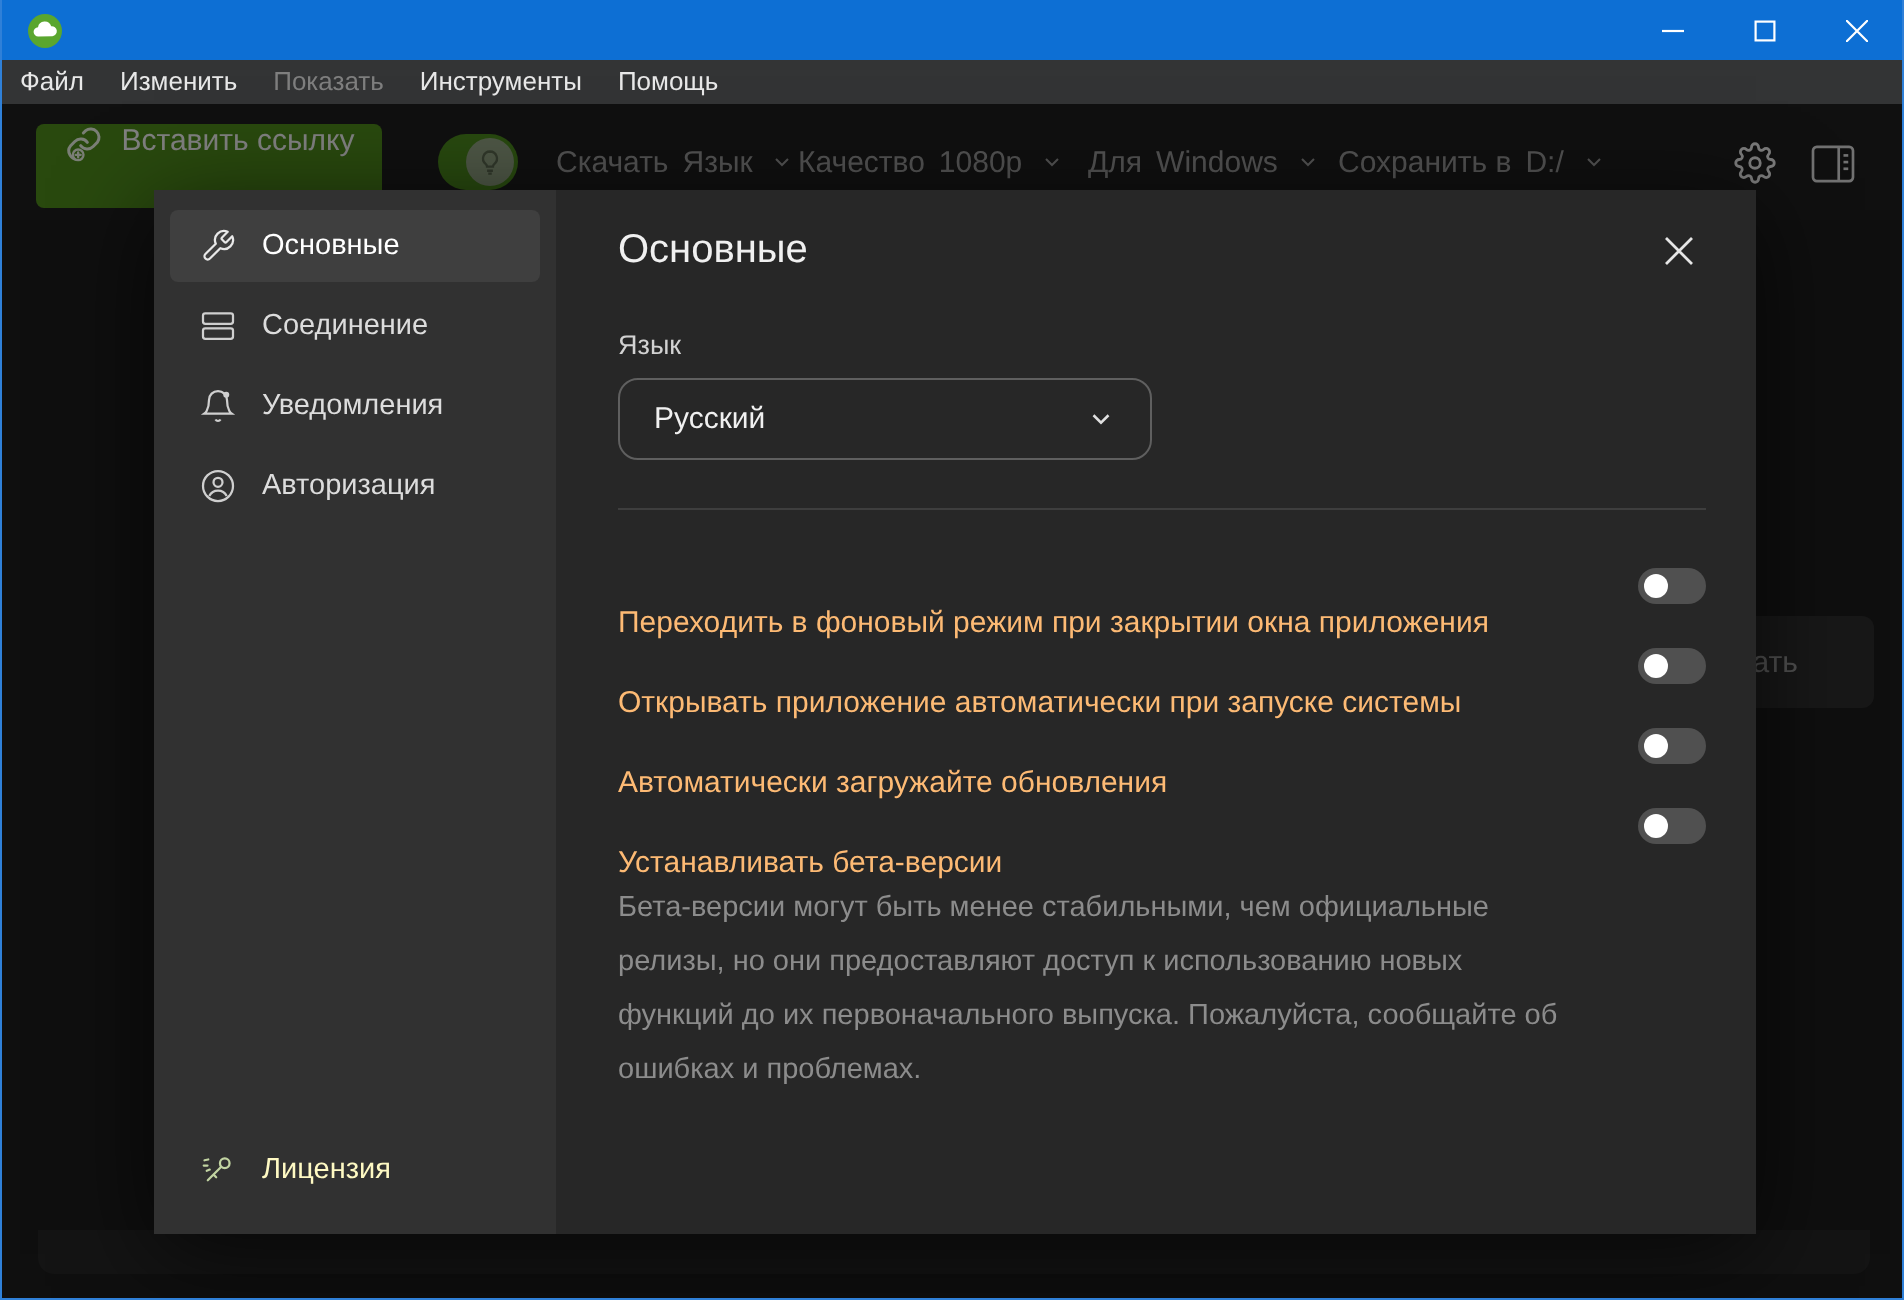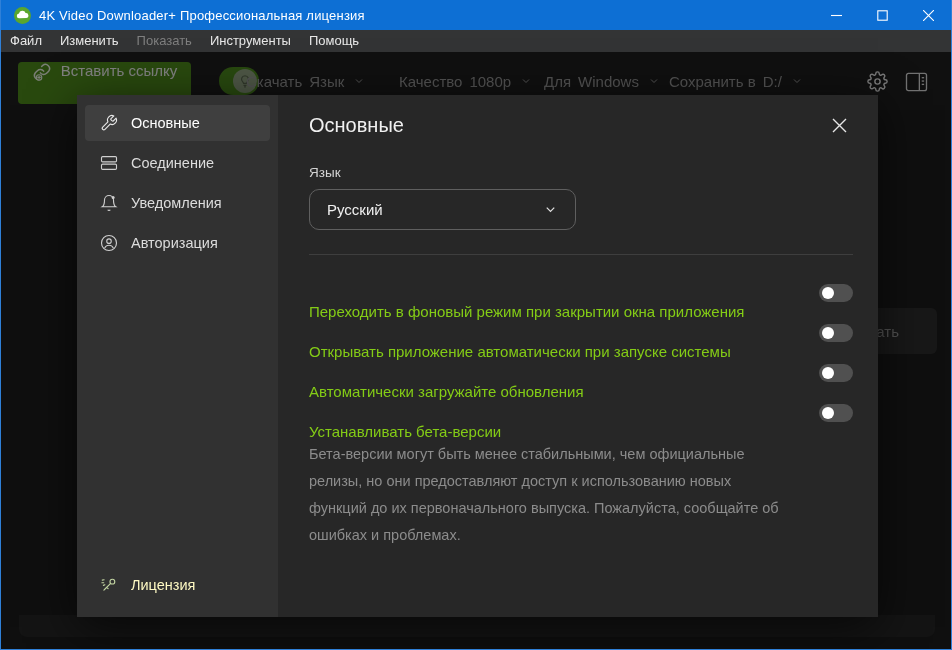--- a/index.html
+++ b/index.html
@@ -54,38 +54,37 @@
   .modal-main { flex:1; background:#272727; padding:0 25px 0 31px; position:relative; }
   .panel-header { margin-top:14px; height:32px; display:flex; align-items:center; justify-content:space-between; }
   .panel-title { color:#f0f0f0; font-size:20px; font-weight:400; }
   .close-btn { width:28px; height:28px; display:flex; align-items:center; justify-content:center; color:#e6e6e6; }
   .field-label { margin-top:24px; color:#d2d2d2; font-size:13.5px; }
   .select-box { margin-top:9px; width:267px; height:41px; border:1px solid #5f5f5f; border-radius:10px;
                 display:flex; align-items:center; justify-content:space-between; padding:0 17px; color:#f0f0f0; font-size:15px; }
   .divider { margin-top:24px; border-top:1px solid #3e3e3e; }
   .toggles { margin-top:18px; }
   .toggle-row { height:40px; display:flex; align-items:center; justify-content:space-between; }
-  .toggle-label { color:#84cc16; font-size:15px;margin-top:36px; }
+  .toggle-label { color:#fdba74; font-size:15px;margin-top:36px; }
   .switch { width:34px; height:18px; border-radius:9px; background:#505050; position:relative; flex:0 0 auto; }
   .switch::after { content:""; position:absolute; left:3px; top:3px; width:12px; height:12px; border-radius:50%; background:#fff; }
   .beta-note { margin-top:8px; max-width:480px; color:#8c8c8c; font-size:14.5px; line-height:27px; }
 </style>
 </head>
 <body>
 
 <div class="window">
 
   <div class="titlebar">
     <span class="app-icon">
       <svg width="17" height="17" viewBox="0 0 17 17">
           <circle cx="8.5" cy="8.5" r="8.5" fill="#5aa62e"></circle>
           <path d="M5.2 11.2a2.3 2.3 0 0 1-.2-4.6 3.4 3.4 0 0 1 6.6-.5 2.5 2.5 0 0 1 .6 5z" fill="#fff"></path>
         </svg>
     </span>
-    <span class="titlebar-title">4K Video Downloader+ Профессиональная лицензия</span>
     <span class="win-controls">
       <span class="win-btn">
           <svg width="11" height="11" viewBox="0 0 11 11">
             <line x1="0" y1="5.5" x2="11" y2="5.5" stroke="#fff" stroke-width="1.1"></line>
           </svg>
         </span>
       <span class="win-btn">
           <svg width="11" height="11" viewBox="0 0 11 11">
             <rect x="0.8" y="0.8" width="9.4" height="9.4" fill="none" stroke="#fff" stroke-width="1.1"></rect>
           </svg>
@@ -123,21 +122,21 @@
 
       <div class="smart-toggle">
         <span class="smart-knob">
           <svg width="14" height="14" viewBox="0 0 24 24" fill="none" stroke="#5d6b52" stroke-width="2">
               <path d="M12 3a6 6 0 0 0-3.8 10.6c.8.7 1.3 1.4 1.3 2.4h5c0-1 .5-1.7 1.3-2.4A6 6 0 0 0 12 3z"></path>
               <path d="M9.5 19.5h5M10.5 22h3"></path>
             </svg>
         </span>
       </div>
 
-      <div class="tb-drop" style="left:245px">
+      <div class="tb-drop" style="left:277px">
         <span>Скачать</span>
         <span>Язык</span>
         <svg width="12" height="12" viewBox="0 0 24 24" fill="none" stroke="#9c9c9c" stroke-width="2">
             <polyline points="6 9 12 15 18 9"></polyline>
           </svg>
       </div>
       <div class="tb-drop" style="left:398px">
         <span>Качество</span>
         <span>1080p</span>
         <svg width="12" height="12" viewBox="0 0 24 24" fill="none" stroke="#9c9c9c" stroke-width="2">

